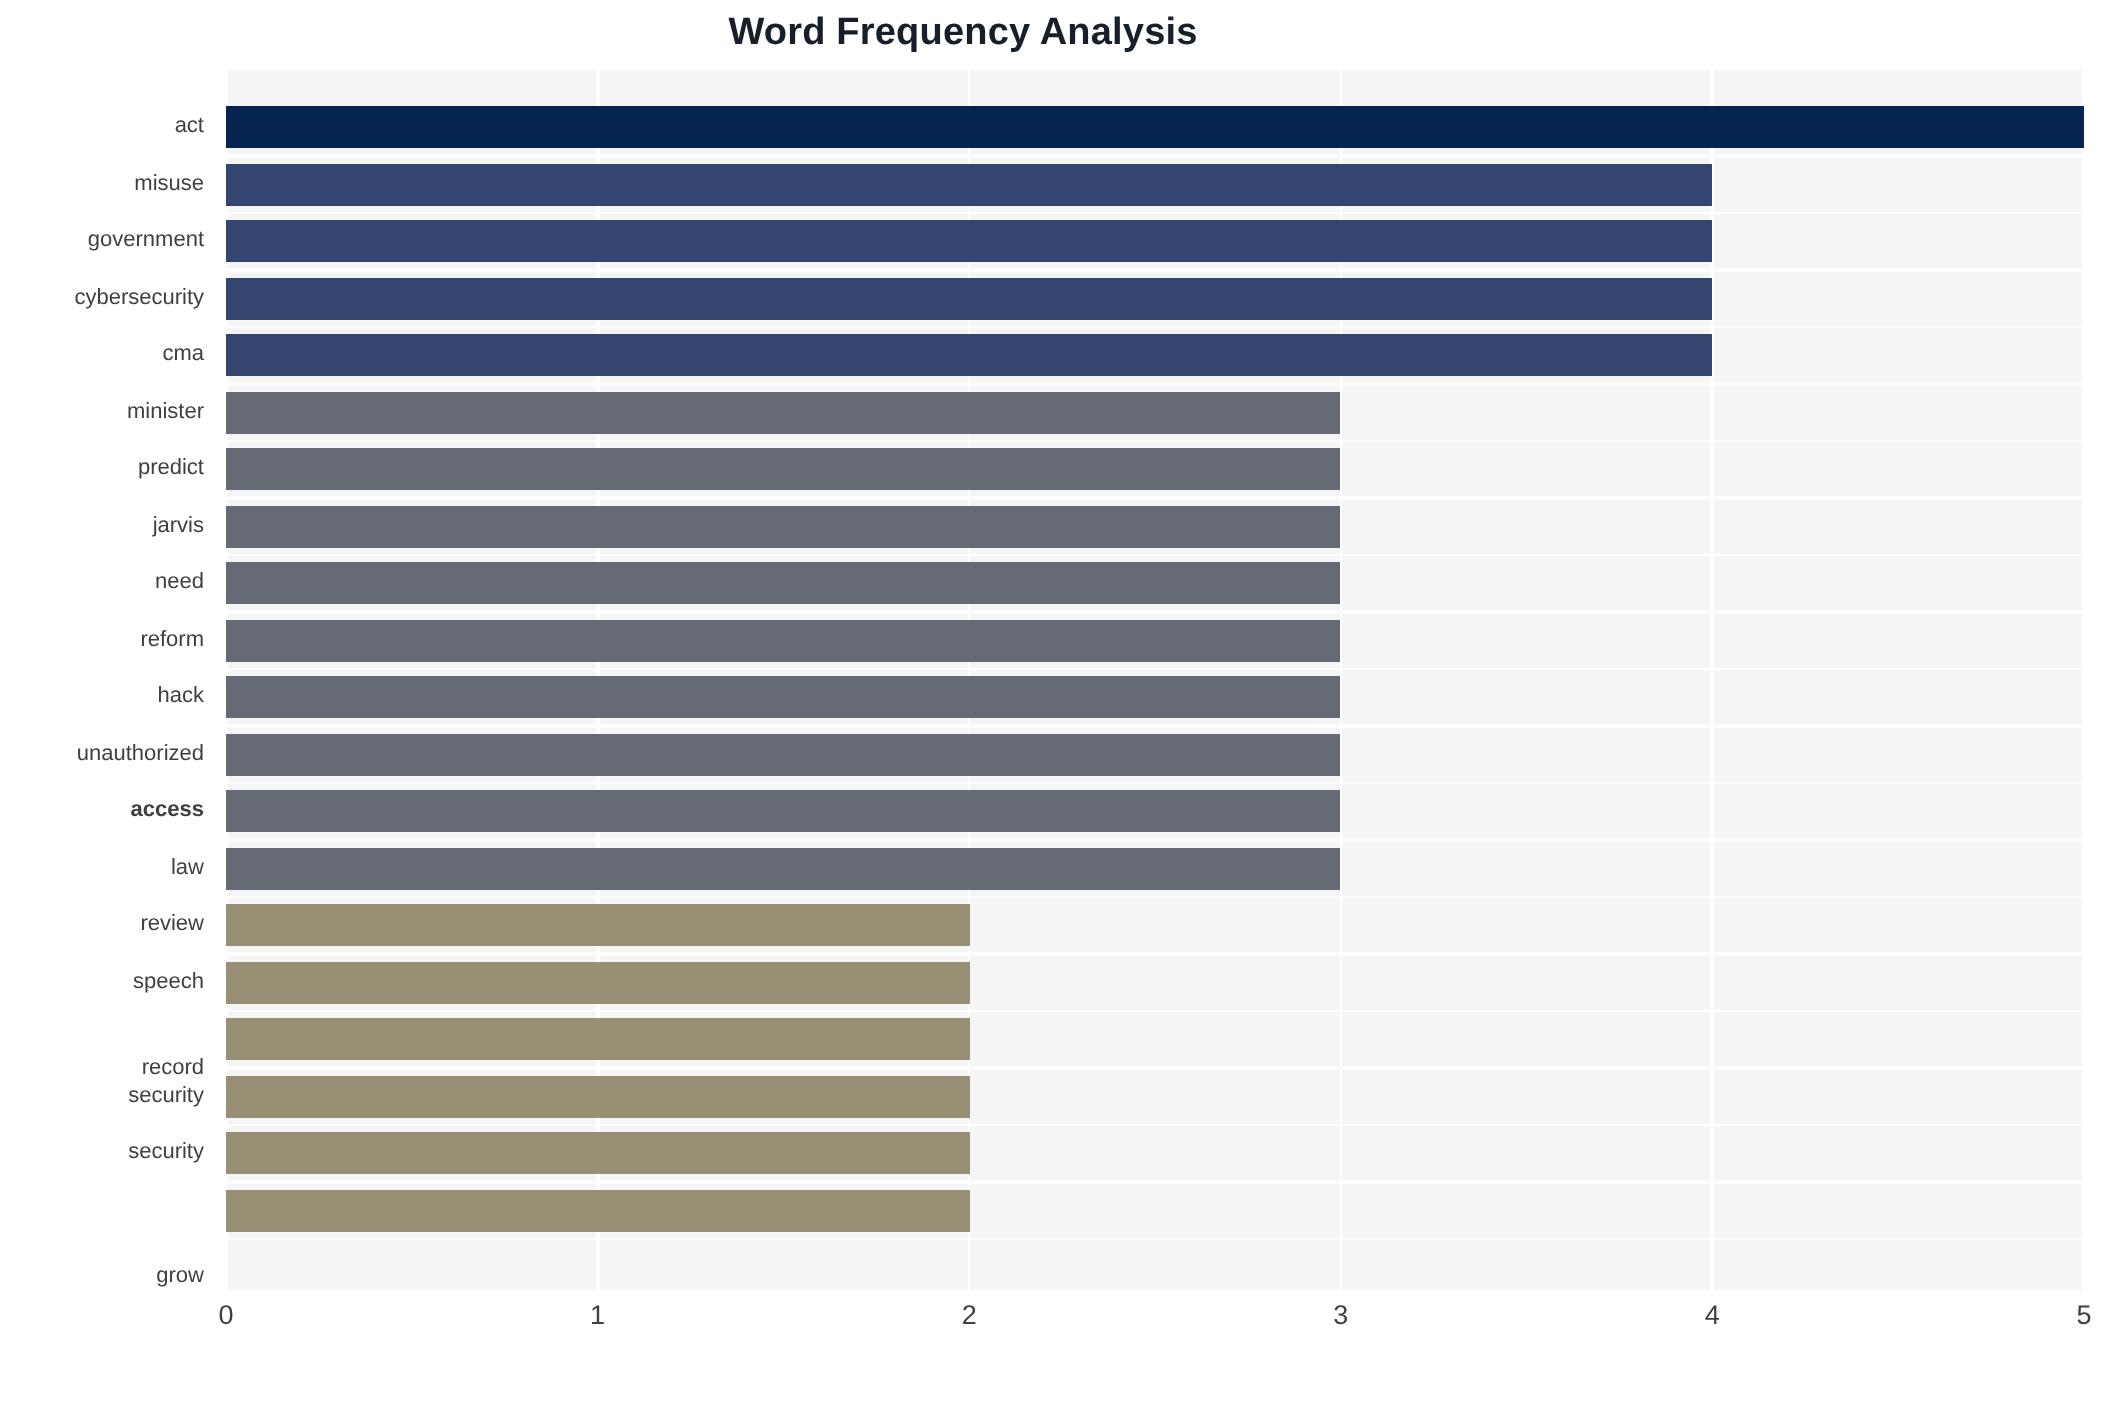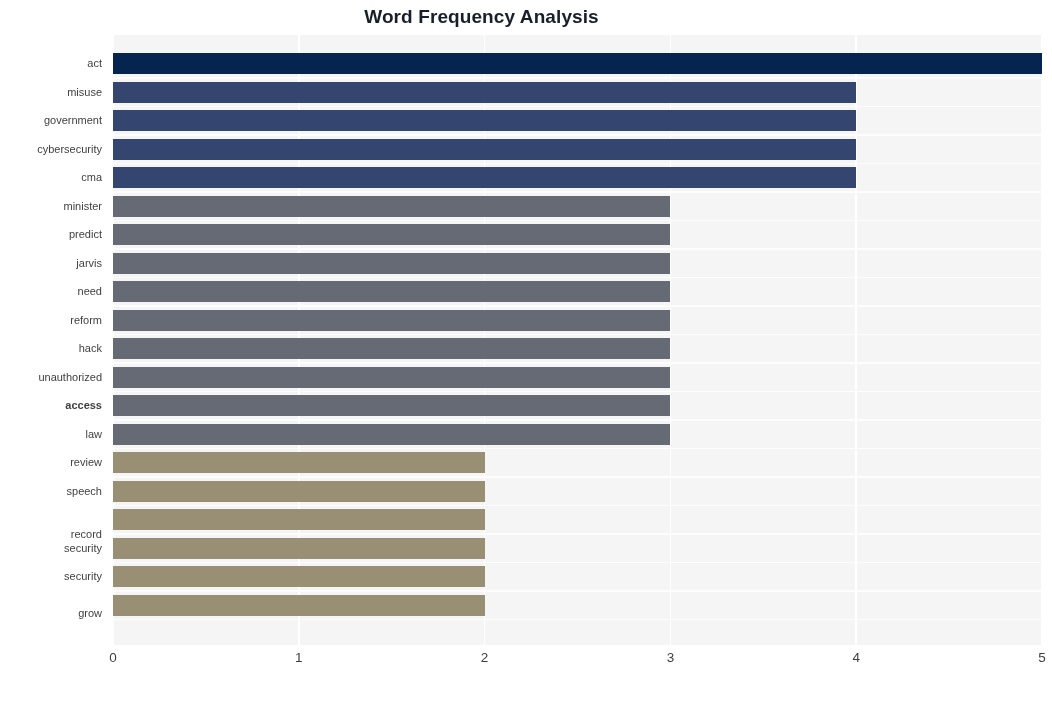--- a/index.html
+++ b/index.html
@@ -175,21 +175,21 @@
       <div class="ylabel" style="top: 274.547px;">reform</div>
       <div class="ylabel" style="top: 303.051px; padding-left: 37px;">hack</div>
       <div class="ylabel" style="top: 331.556px;">unauthorized</div>
       <div class="ylabel" style="top: 360.061px; font-weight: bold;">access</div>
       <div class="ylabel" style="top: 388.565px;">law</div>
       <div class="ylabel" style="top: 417.07px;">review</div>
       <div class="ylabel" style="top: 445.575px; text-align: right;">speech</div>
       <div class="ylabel" style="top: 474.079px; margin-top: 15px;">record</div>
       <div class="ylabel" style="top: 502.584px;">security</div>
       <div class="ylabel" style="top: 531.089px;">security</div>
-      <div class="ylabel" style="top: 568px;">grow</div>
+      <div class="ylabel" style="top: 593px;">grow</div>
     </div>
 
   <div id="xticks">
       <div class="xtick" style="left: 0px;">0</div>
       <div class="xtick" style="left: 185.8px;">1</div>
       <div class="xtick" style="left: 371.6px;">2</div>
       <div class="xtick" style="left: 557.4px;">3</div>
       <div class="xtick" style="left: 743.2px;">4</div>
       <div class="xtick" style="left: 929px;">5</div>
     </div>

